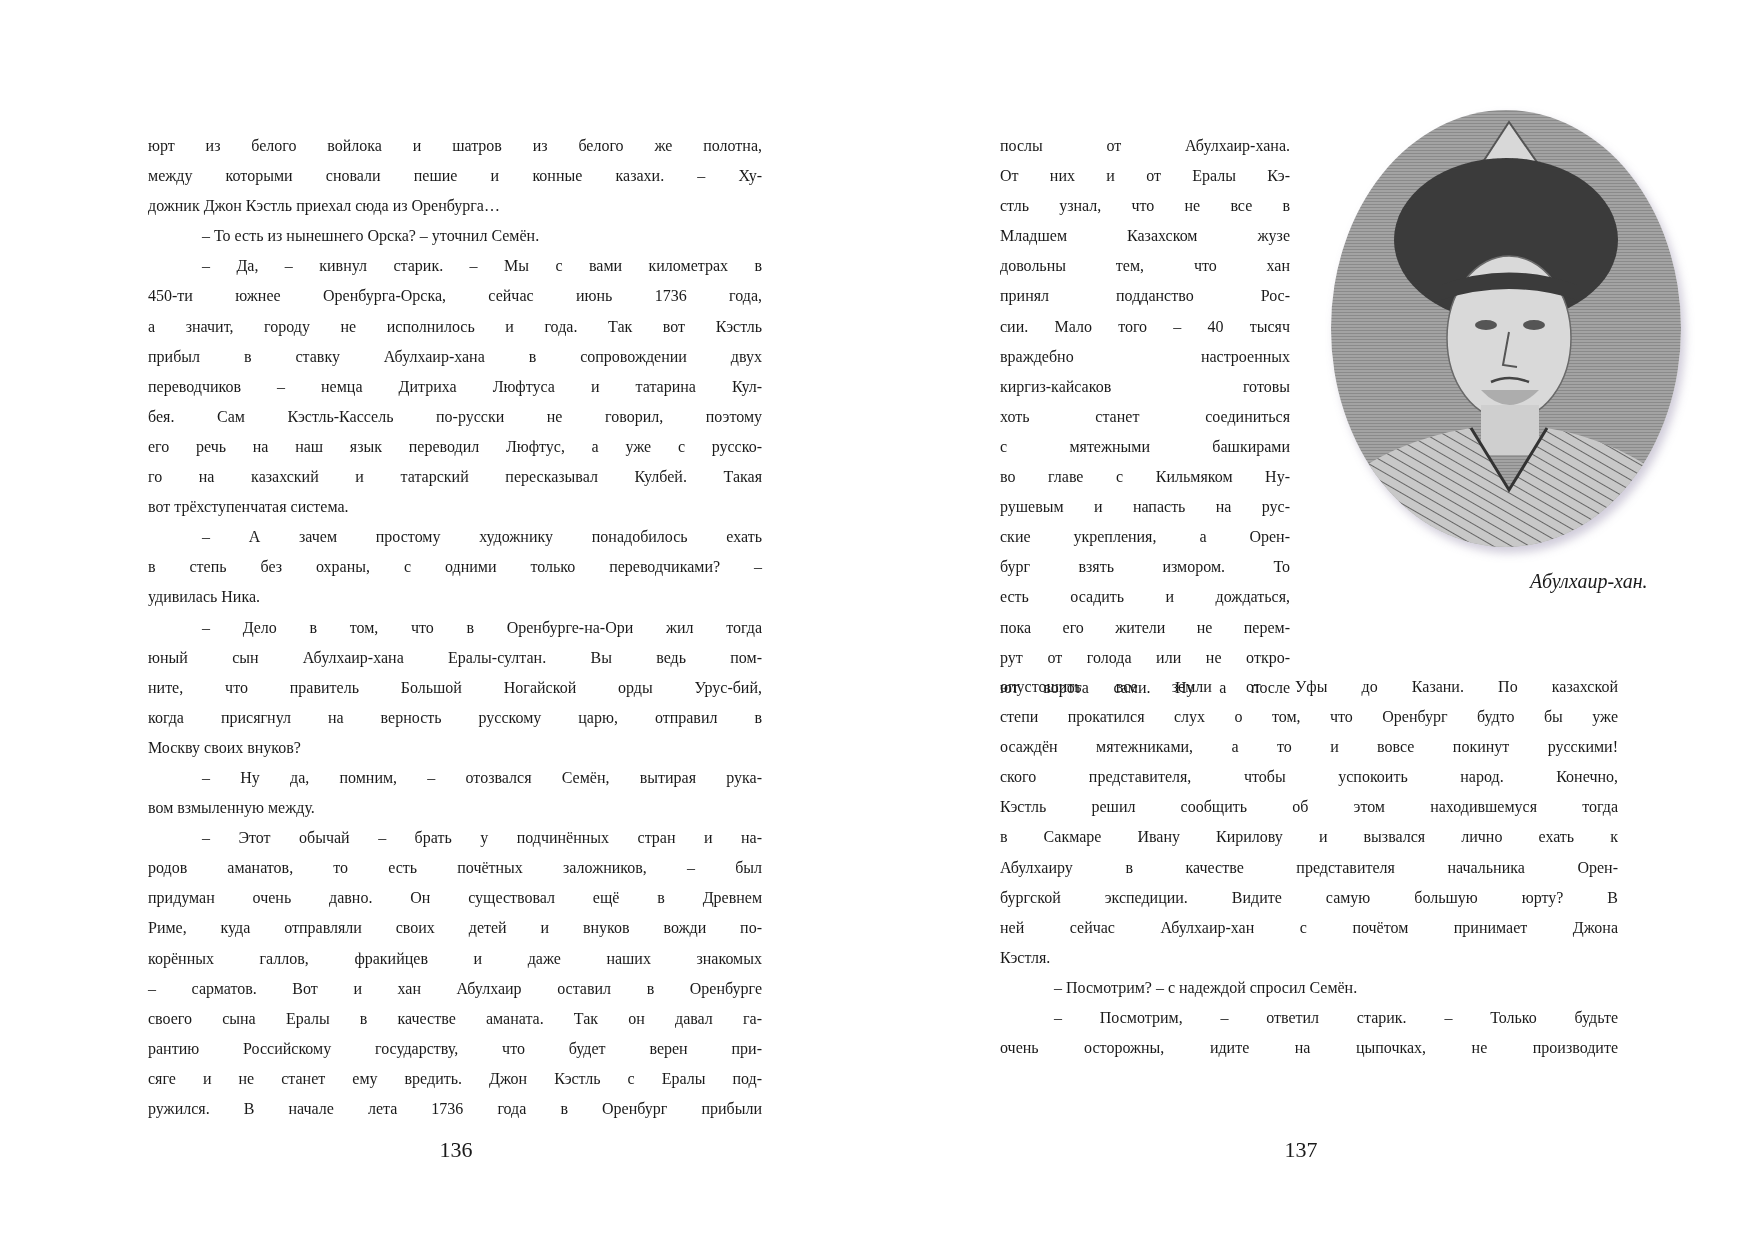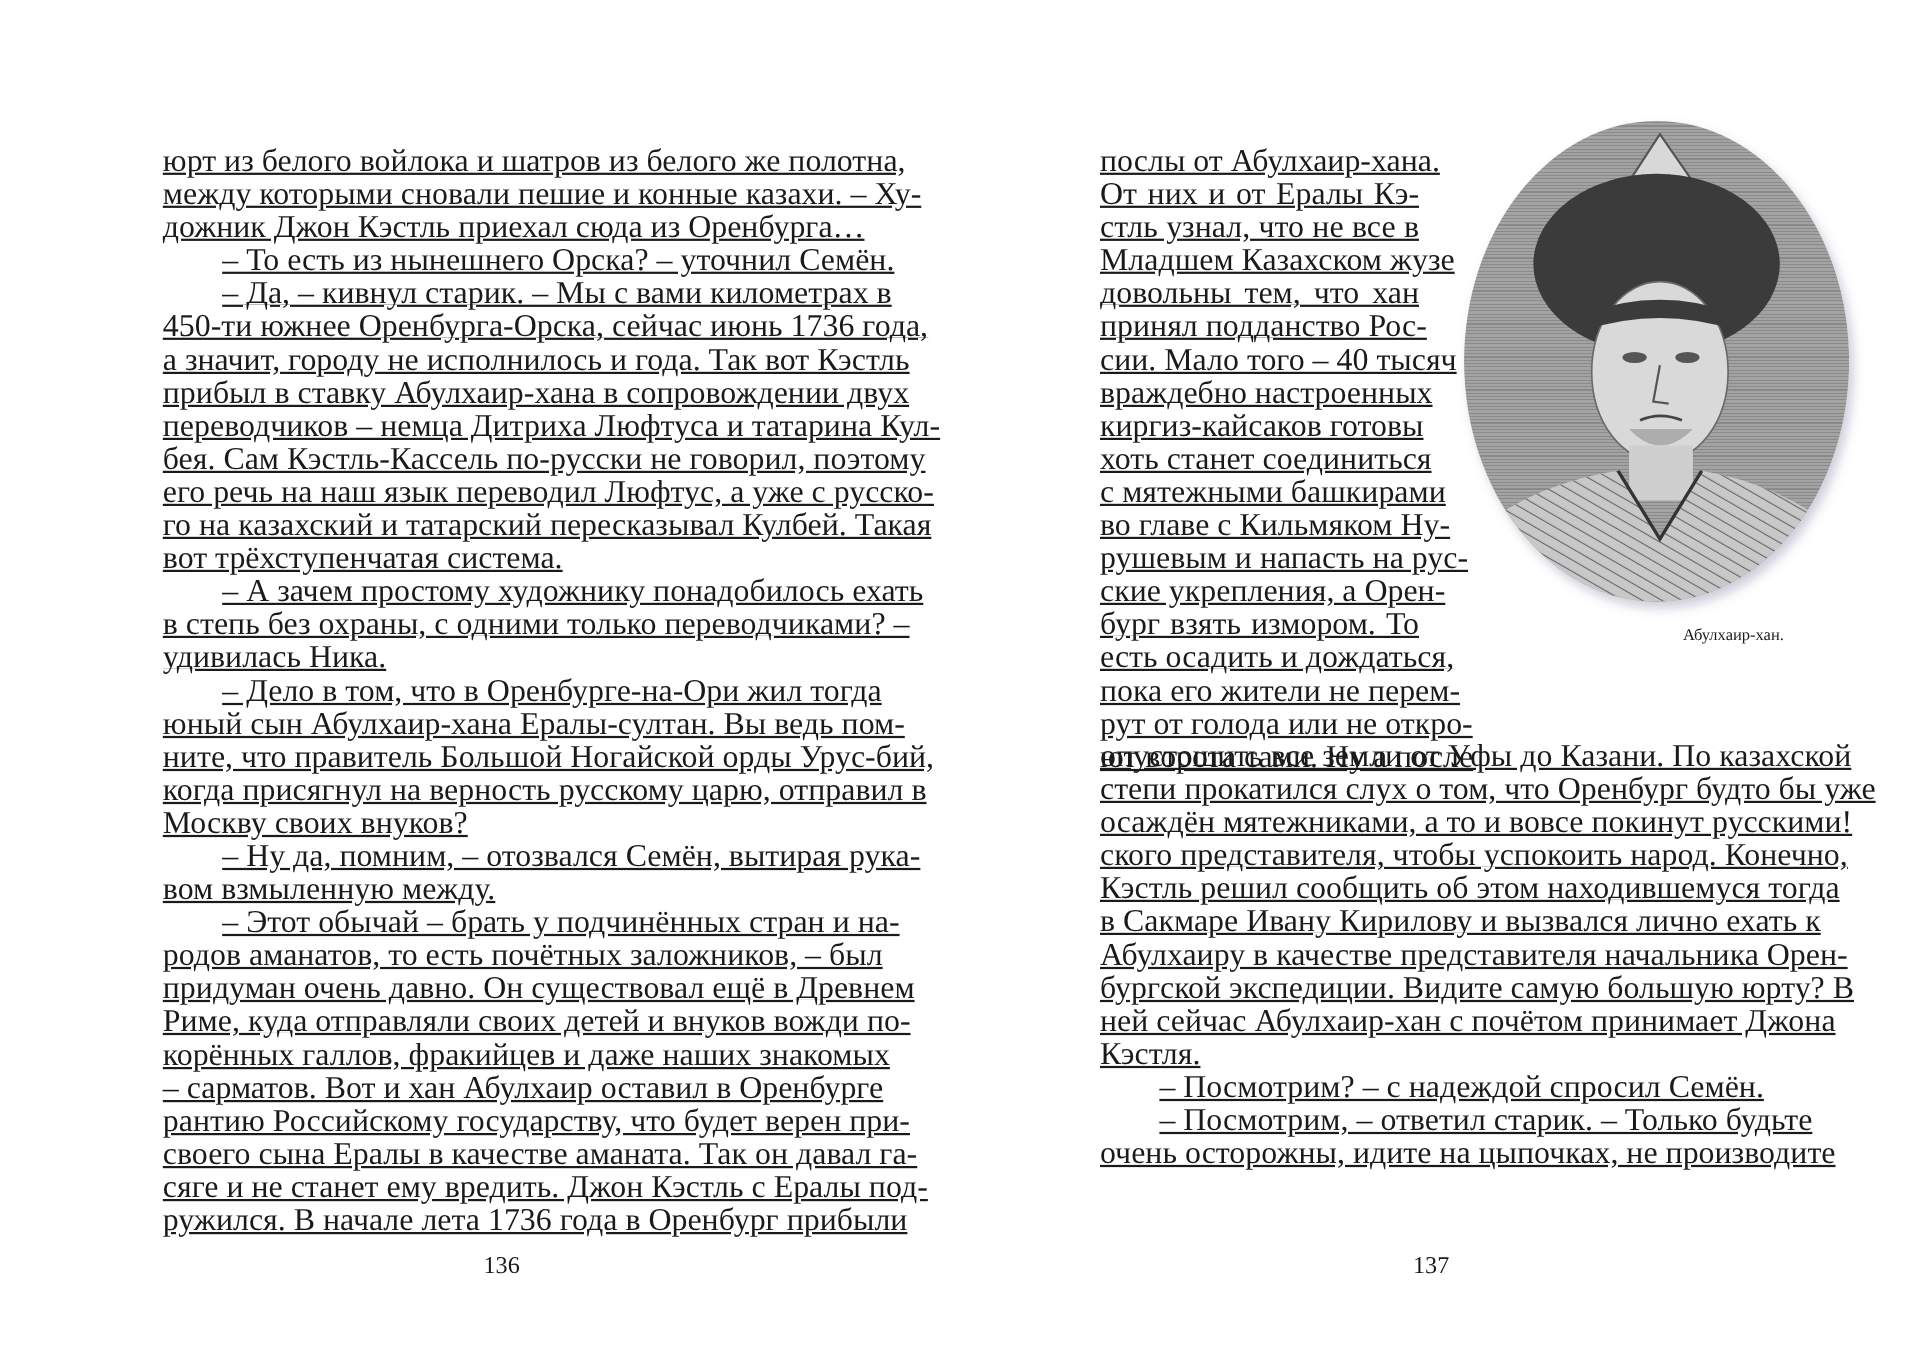--- a/index.html
+++ b/index.html
@@ -1,33 +1,33 @@
 <!DOCTYPE html>
 <html><head>
 <meta charset="utf-8">
 <style>
   html, body { margin: 0; padding: 0; background: #ffffff; }
   body { width: 1749px; height: 1241px; position: relative; overflow: hidden;
          font-family: "Liberation Serif", "DejaVu Serif", serif; color: #1a1a1a; }
   .spread { position: absolute; inset: 0; }
-  .col { position: absolute; font-size: 29px; line-height: 30.1px; text-decoration: underline; }
+  .col { position: absolute; font-size: 16px; line-height: 30.1px; }
   .col .ln { display: block; white-space: nowrap; text-align: justify; text-align-last: justify; height: 30.1px; }
   .col .ln.last { text-align-last: left; }
   .col .ln.indent { padding-left: 54px; box-sizing: border-box; }
   #left-col { left: 148px; top: 131px; width: 614px; }
   #right-narrow { left: 1000px; top: 131px; width: 290px; }
   #right-wide { left: 1000px; top: 672px; width: 618px; }
   .pagenum { position: absolute; top: 1137px; font-size: 22px; width: 80px; text-align: center; }
   #pn-left { left: 416px; }
   #pn-right { left: 1261px; font-family: Liberation Serif, serif; }
   .portrait { position: absolute; left: 1331px; top: 110px; width: 350px; height: 437px;
               border-radius: 50%; overflow: hidden;
               background: repeating-linear-gradient(0deg, #8a8a8a 0 1px, #a3a3a3 1px 3px);
               box-shadow: 4px 6px 10px rgba(120,110,150,0.35); }
-  .caption { position: absolute; left: 1530px; top: 570px; font-size: 15px; }
+  .caption { position: absolute; left: 1530px; top: 570px; font-style: italic; font-size: 20px; }
 </style>
 </head>
 <body>
 
 <div class="spread">
 
   <div id="left-col" class="col">
       <span class="ln">юрт из белого войлока и шатров из белого же полотна,</span>
       <span class="ln">между которыми сновали пешие и конные казахи. – Ху-</span>
       <span class="ln last">дожник Джон Кэстль приехал сюда из Оренбурга…</span>
@@ -50,22 +50,22 @@
       <span class="ln">когда присягнул на верность русскому царю, отправил в</span>
       <span class="ln last">Москву своих внуков?</span>
       <span class="ln indent">– Ну да, помним, – отозвался Семён, вытирая рука-</span>
       <span class="ln last">вом взмыленную между.</span>
       <span class="ln indent">– Этот обычай – брать у подчинённых стран и на-</span>
       <span class="ln">родов аманатов, то есть почётных заложников, – был</span>
       <span class="ln">придуман очень давно. Он существовал ещё в Древнем</span>
       <span class="ln">Риме, куда отправляли своих детей и внуков вожди по-</span>
       <span class="ln">корённых галлов, фракийцев и даже наших знакомых</span>
       <span class="ln">– сарматов. Вот и хан Абулхаир оставил в Оренбурге</span>
+      <span class="ln">своего сына Ералы в качестве аманата. Так он давал га-</span>
       <span class="ln">рантию Российскому государству, что будет верен при-</span>
-      <span class="ln">своего сына Ералы в качестве аманата. Так он давал га-</span>
       <span class="ln">сяге и не станет ему вредить. Джон Кэстль с Ералы под-</span>
       <span class="ln">ружился. В начале лета 1736 года в Оренбург прибыли</span>
     </div>
   <div id="pn-left" class="pagenum">136</div>
 
   <div id="right-narrow" class="col">
       <span class="ln">послы от Абулхаир-хана.</span>
       <span class="ln">От них и от Ералы Кэ-</span>
       <span class="ln">стль узнал, что не все в</span>
       <span class="ln">Младшем Казахском жузе</span>

